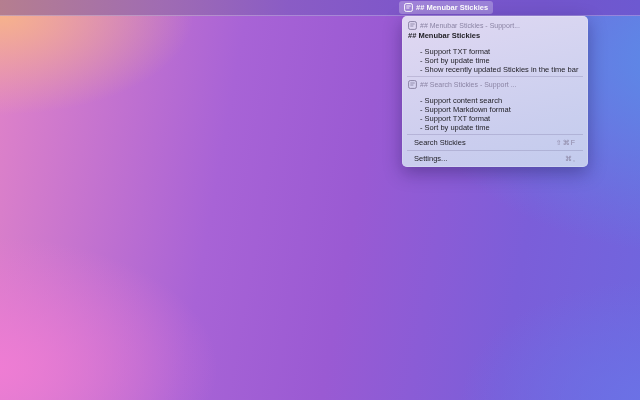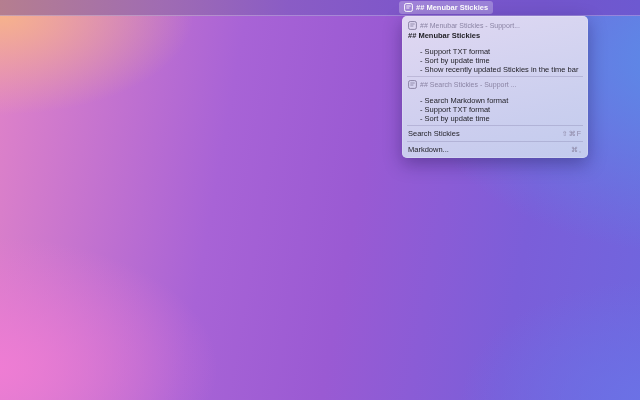--- a/index.html
+++ b/index.html
@@ -52,21 +52,21 @@
   }
   .note-blank{height:7px;}
   .note-line{
     padding:0 18px;color:#1f1e24;font-size:7.5px;line-height:9px;white-space:nowrap;
   }
   .sep{
     height:1px;margin:2px 5px;
     background:rgba(70,60,110,0.18);
   }
   .action-row{
-    height:11px;padding:0 6px;
+    height:11px;padding:0 12px;
     display:flex;align-items:center;justify-content:space-between;
     color:#1f1e24;font-size:7.5px;white-space:nowrap;
   }
   .shortcut{
     color:#8e88a6;font-size:7px;letter-spacing:1px;
   }
 </style>
 </head>
 <body>
 
@@ -112,33 +112,34 @@
         <span>
           <svg width="9" height="9" viewBox="0 0 9 9">
             <rect x="0.6" y="0.6" width="7.8" height="7.8" rx="1.6" fill="none" stroke="#8b84a4" stroke-width="1"></rect>
             <line x1="2.3" y1="3" x2="6.7" y2="3" stroke="#8b84a4" stroke-width="0.9"></line>
             <line x1="2.3" y1="5" x2="5.4" y2="5" stroke="#8b84a4" stroke-width="0.9"></line>
           </svg>
         </span>
         <span>## Search Stickies - Support ...</span>
       </div>
       <div class="note-blank"></div>
-      <div class="note-line">- Search Markdown format</div>
+      <div class="note-line">- Support content search</div>
+      <div class="note-line">- Support Markdown format</div>
       <div class="note-line">- Support TXT format</div>
       <div class="note-line">- Sort by update time</div>
     </div>
 
     <div class="sep"></div>
 
     <div class="action-row">
       <span>Search Stickies</span>
       <span class="shortcut">⇧⌘F</span>
     </div>
 
     <div class="sep"></div>
 
     <div class="action-row">
-      <span>Markdown...</span>
+      <span>Settings...</span>
       <span class="shortcut">⌘,</span>
     </div>
 
   </div>
 </div>
 
 </body></html>

